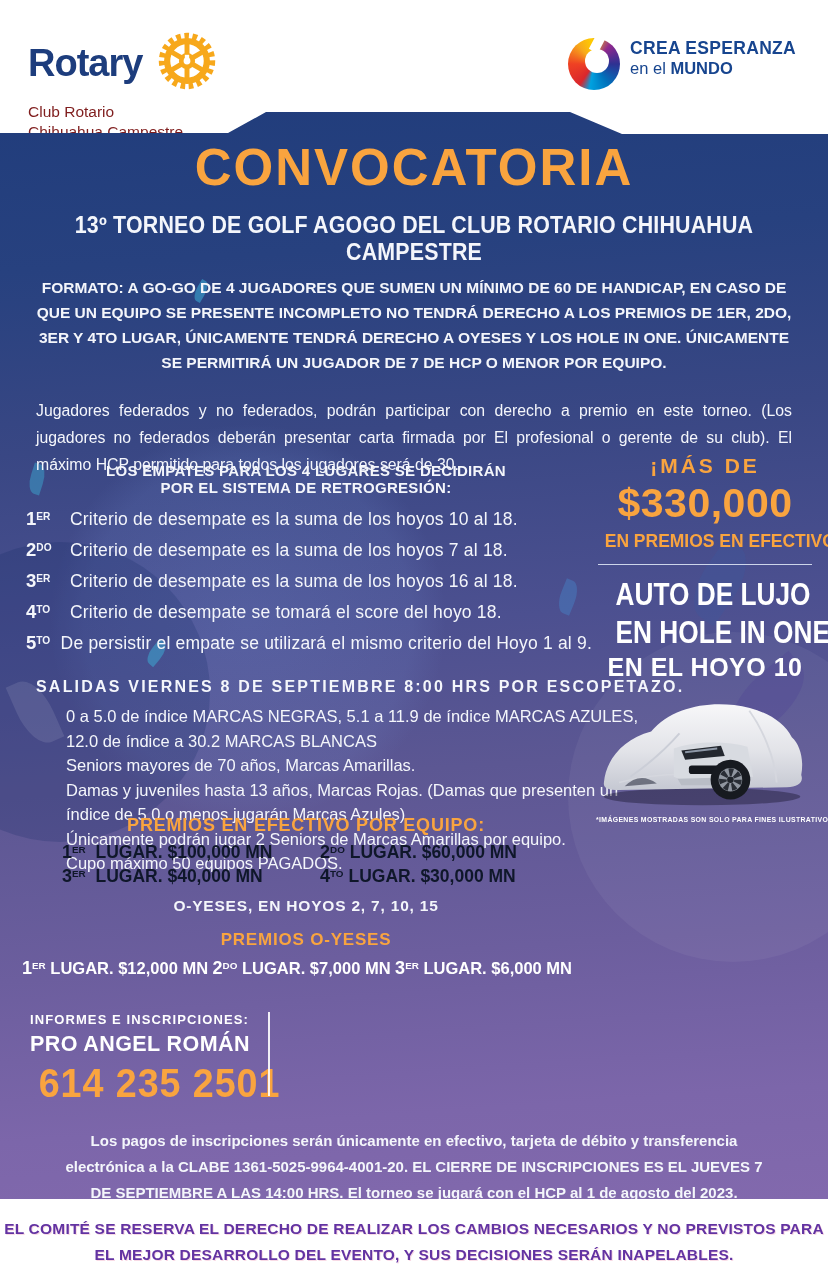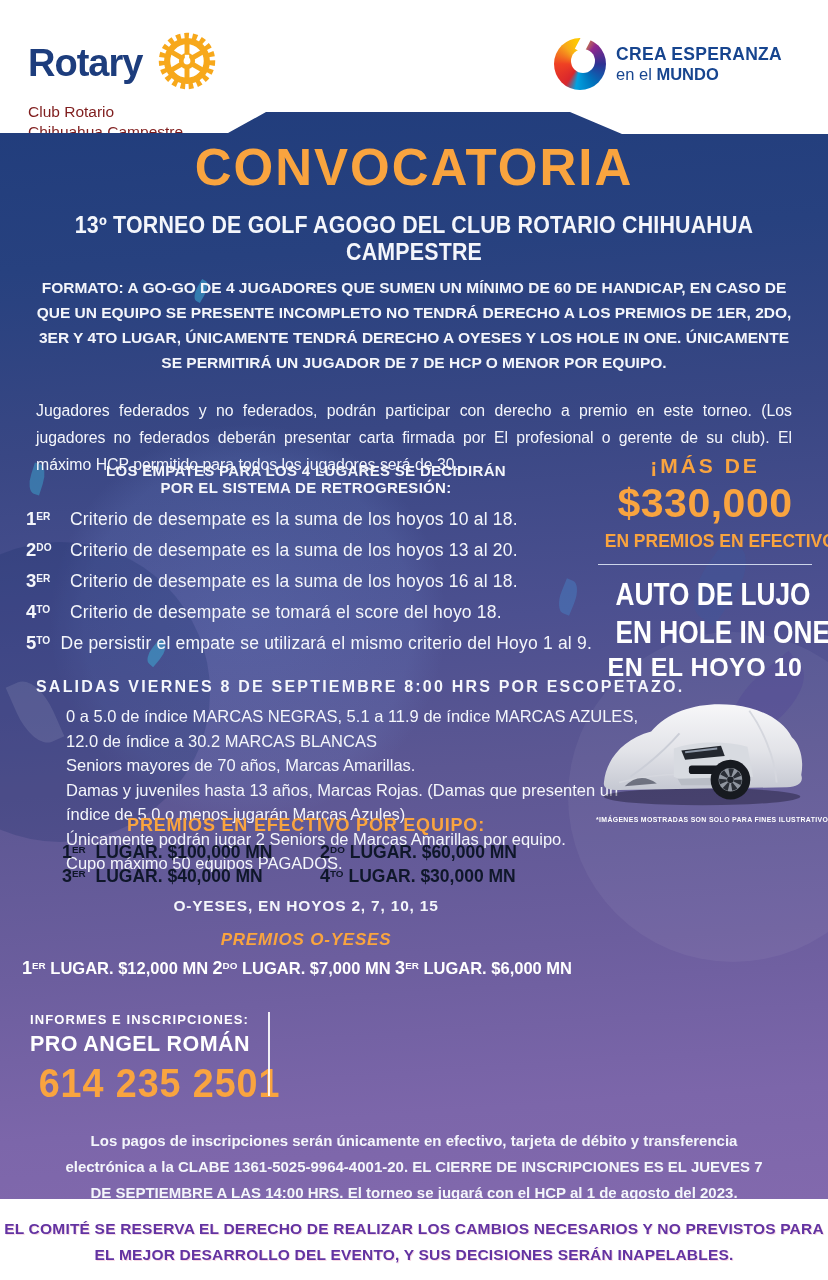--- a/index.html
+++ b/index.html
@@ -4,21 +4,21 @@
 <style>
   html,body{margin:0;padding:0;background:#e9e9ee;}
   .page{position:relative;width:828px;height:1280px;margin:0 auto;background:#ffffff;
         font-family:"Liberation Sans",sans-serif;overflow:hidden;}
 
   
   .rotary-lockup{position:absolute;left:28px;top:30px;}
   .rotary-row{display:flex;align-items:center;gap:14px;}
   .rotary-word{font-size:38px;font-weight:700;color:#1d3d7d;letter-spacing:-1px;}
   .rotary-club{margin-top:6px;font-size:15.5px;line-height:20px;color:#7f1d1d;font-weight:500;}
-  .crea-lockup{position:absolute;right:46px;top:38px;display:flex;align-items:center;gap:10px;}
+  .crea-lockup{position:absolute;right:32px;top:38px;display:flex;gap:10px;}
   .crea-swirl{position:relative;width:52px;height:52px;border-radius:50%;
       background:conic-gradient(from 215deg,#d9262d 0deg,#ef4123 55deg,#f7a81b 105deg,#ffcc00 140deg,
                  #90288e 185deg,#2e3192 235deg,#0072bc 290deg,#00a2e0 335deg,#d9262d 360deg);}
   .crea-swirl::before{content:"";position:absolute;left:17px;top:11px;width:24px;height:24px;
       background:#fff;border-radius:50%;}
   .crea-swirl::after{content:"";position:absolute;left:24px;top:-2px;width:10px;height:16px;
       background:#fff;transform:rotate(28deg);}
   .crea-text{color:#17458f;line-height:20px;}
   .crea-l1{font-size:17.5px;font-weight:700;letter-spacing:.3px;}
   .crea-l2{font-size:16.5px;}
@@ -77,21 +77,21 @@
   .auto-3{color:#fff;font-size:25px;font-weight:800;letter-spacing:.5px;margin-top:2px;white-space:nowrap;}
   .car-wrap{margin-top:8px;margin-left:-6px;}
   .car-caption{margin-top:4px;font-size:6.9px;font-weight:700;letter-spacing:.35px;color:#fff;white-space:nowrap;}
 
   .premios-eq-h{left:20px;top:815px;width:572px;font-size:18px;font-weight:800;letter-spacing:.8px;}
   .prize-grid{left:62px;top:842px;width:512px;display:grid;grid-template-columns:258px 254px;row-gap:3px;}
   .prize-cell{font-size:17.5px;color:#0f172a;white-space:nowrap;font-weight:600;}
   .prize-cell .lbl{font-weight:800;}
   .prize-num{font-size:18px;font-weight:600;}
   .oyeses-line{left:20px;top:897px;width:572px;font-size:15.5px;font-weight:700;letter-spacing:.8px;}
-  .premios-oy-h{left:20px;top:930px;width:572px;font-size:17px;font-weight:800;letter-spacing:.8px;font-style:italic;}
+  .premios-oy-h{left:20px;top:930px;width:572px;font-size:17px;font-weight:800;letter-spacing:.8px;}
   .oyes-row{left:22px;top:958px;width:550px;display:flex;justify-content:space-between;}
   .oyes-item{font-size:16.5px;color:#fff;white-space:nowrap;font-weight:600;}
 
   .contact-left{left:30px;top:1012px;width:216px;text-align:center;color:#fff;}
   .c-informes{font-size:13px;font-weight:800;letter-spacing:1.1px;white-space:nowrap;}
   .c-nombre{margin-top:5px;font-size:21.5px;font-weight:800;letter-spacing:.4px;white-space:nowrap;}
   .c-phone{margin-top:3px;font-size:41px;font-weight:800;letter-spacing:1px;transform:scaleX(.92);transform-origin:center;white-space:nowrap;}
   .contact-divider{left:268px;top:1012px;width:2px;height:84px;background:rgba(255,255,255,.9);}
   .contact-right{left:292px;top:1014px;width:518px;font-size:17.5px;line-height:30px;font-weight:800;color:#fff;}
 
@@ -167,21 +167,21 @@
       <div>LOS EMPATES PARA LOS 4 LUGARES SE DECIDIRÁN</div>
       <div>POR EL SISTEMA DE RETROGRESIÓN:</div>
     </div>
     <div class="empates-list">
       <div class="emp-row white">
         <span class="emp-num"><span>1</span><sup class="sp">ER</sup></span>
         <span class="emp-txt">Criterio de desempate es la suma de los hoyos 10 al 18.</span>
       </div>
       <div class="emp-row white">
         <span class="emp-num"><span>2</span><sup class="sp">DO</sup></span>
-        <span class="emp-txt">Criterio de desempate es la suma de los hoyos 13 al 20.</span>
+        <span class="emp-txt">Criterio de desempate es la suma de los hoyos 7 al 18.</span>
       </div>
       <div class="emp-row white">
         <span class="emp-num"><span>3</span><sup class="sp">ER</sup></span>
         <span class="emp-txt">Criterio de desempate es la suma de los hoyos 16 al 18.</span>
       </div>
       <div class="emp-row white">
         <span class="emp-num"><span>4</span><sup class="sp">TO</sup></span>
         <span class="emp-txt">Criterio de desempate se tomará el score del hoyo 18.</span>
       </div>
       <div class="emp-row white">

